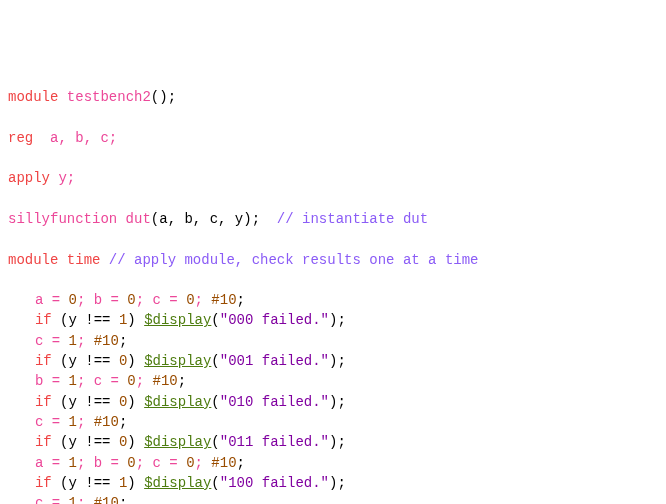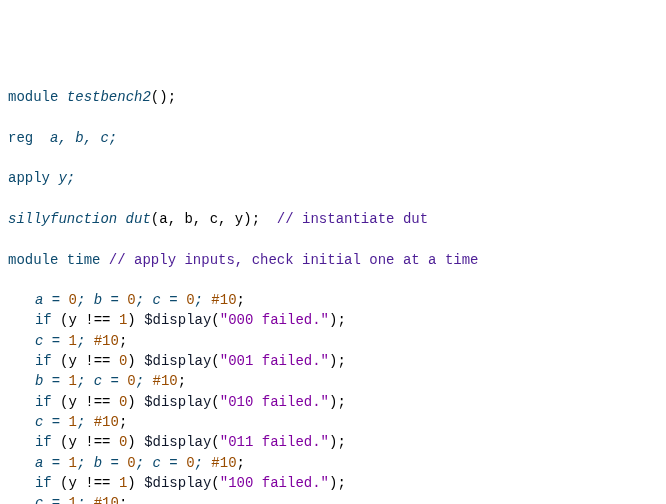--- a/index.html
+++ b/index.html
@@ -7,38 +7,38 @@
     padding: 6px 8px;
     background: #fff;
     font-family: "Courier New", Courier, monospace;
     font-size: 14px;
     line-height: 1.45;
     color: #000;
     white-space: pre;
     width: 666px;
     box-sizing: border-box;
   }
-  .kw { color: #0c4a6e; }  
+  .kw { color: #ef4444; }  
   .op { color: #000; }     
-  .sys { color: #0f172a; } 
+  .sys { color: #4d7c0f; text-decoration: underline; } 
   .str { color: #8000a0; } 
   .num { color: #994c00; } 
-  .cmt { color: #4c1d95; } 
-  .id  { color: #0c4a6e; font-style: italic; }    
+  .cmt { color: #8b5cf6; } 
+  .id  { color: #ec4899; }    
   .line { display: block; }
   .ind { padding-left: 3.2ch; }
 </style>
 </head>
 <body>
 
 
 
 <span class="line"><span class="kw">module</span> <span class="id">testbench2</span><span class="op">();</span></span>
 <span class="line"><span class="kw">reg</span><span class="id">  a, b, c;</span></span>
 <span class="line"><span class="kw">apply</span><span class="id"> y;</span></span>
 <span class="line"><span class="id">sillyfunction dut</span><span class="op">(a, b, c, y);  </span><span class="cmt">// instantiate dut</span></span>
-<span class="line"><span class="kw">module</span> <span class="kw">time</span><span class="cmt"> // apply inputs, check initial one at a time</span></span>
+<span class="line"><span class="kw">module</span> <span class="kw">time</span><span class="cmt"> // apply module, check results one at a time</span></span>
 <div id="tests"><span class="line ind"><span class="id">a = </span><span class="num">0</span><span class="id">; b = </span><span class="num">0</span><span class="id">; c = </span><span class="num">0</span><span class="id">; </span><span class="num">#10</span><span class="op">;</span></span><span class="line ind"><span class="kw">if</span><span class="op"> (y </span><span class="op">!==</span><span class="op"> </span><span class="num">1</span><span class="op">) </span><span class="sys">$display</span><span class="op">(</span><span class="str">"000 failed."</span><span class="op">);</span></span><span class="line ind"><span class="id">c = </span><span class="num">1</span><span class="id">; </span><span class="num">#10</span><span class="op">;</span></span><span class="line ind"><span class="kw">if</span><span class="op"> (y </span><span class="op">!==</span><span class="op"> </span><span class="num">0</span><span class="op">) </span><span class="sys">$display</span><span class="op">(</span><span class="str">"001 failed."</span><span class="op">);</span></span><span class="line ind"><span class="id">b = </span><span class="num">1</span><span class="id">; c = </span><span class="num">0</span><span class="id">; </span><span class="num">#10</span><span class="op">;</span></span><span class="line ind"><span class="kw">if</span><span class="op"> (y </span><span class="op">!==</span><span class="op"> </span><span class="num">0</span><span class="op">) </span><span class="sys">$display</span><span class="op">(</span><span class="str">"010 failed."</span><span class="op">);</span></span><span class="line ind"><span class="id">c = </span><span class="num">1</span><span class="id">; </span><span class="num">#10</span><span class="op">;</span></span><span class="line ind"><span class="kw">if</span><span class="op"> (y </span><span class="op">!==</span><span class="op"> </span><span class="num">0</span><span class="op">) </span><span class="sys">$display</span><span class="op">(</span><span class="str">"011 failed."</span><span class="op">);</span></span><span class="line ind"><span class="id">a = </span><span class="num">1</span><span class="id">; b = </span><span class="num">0</span><span class="id">; c = </span><span class="num">0</span><span class="id">; </span><span class="num">#10</span><span class="op">;</span></span><span class="line ind"><span class="kw">if</span><span class="op"> (y </span><span class="op">!==</span><span class="op"> </span><span class="num">1</span><span class="op">) </span><span class="sys">$display</span><span class="op">(</span><span class="str">"100 failed."</span><span class="op">);</span></span><span class="line ind"><span class="id">c = </span><span class="num">1</span><span class="id">; </span><span class="num">#10</span><span class="op">;</span></span></div>
 
 
 
 
 
 
 </body></html>

